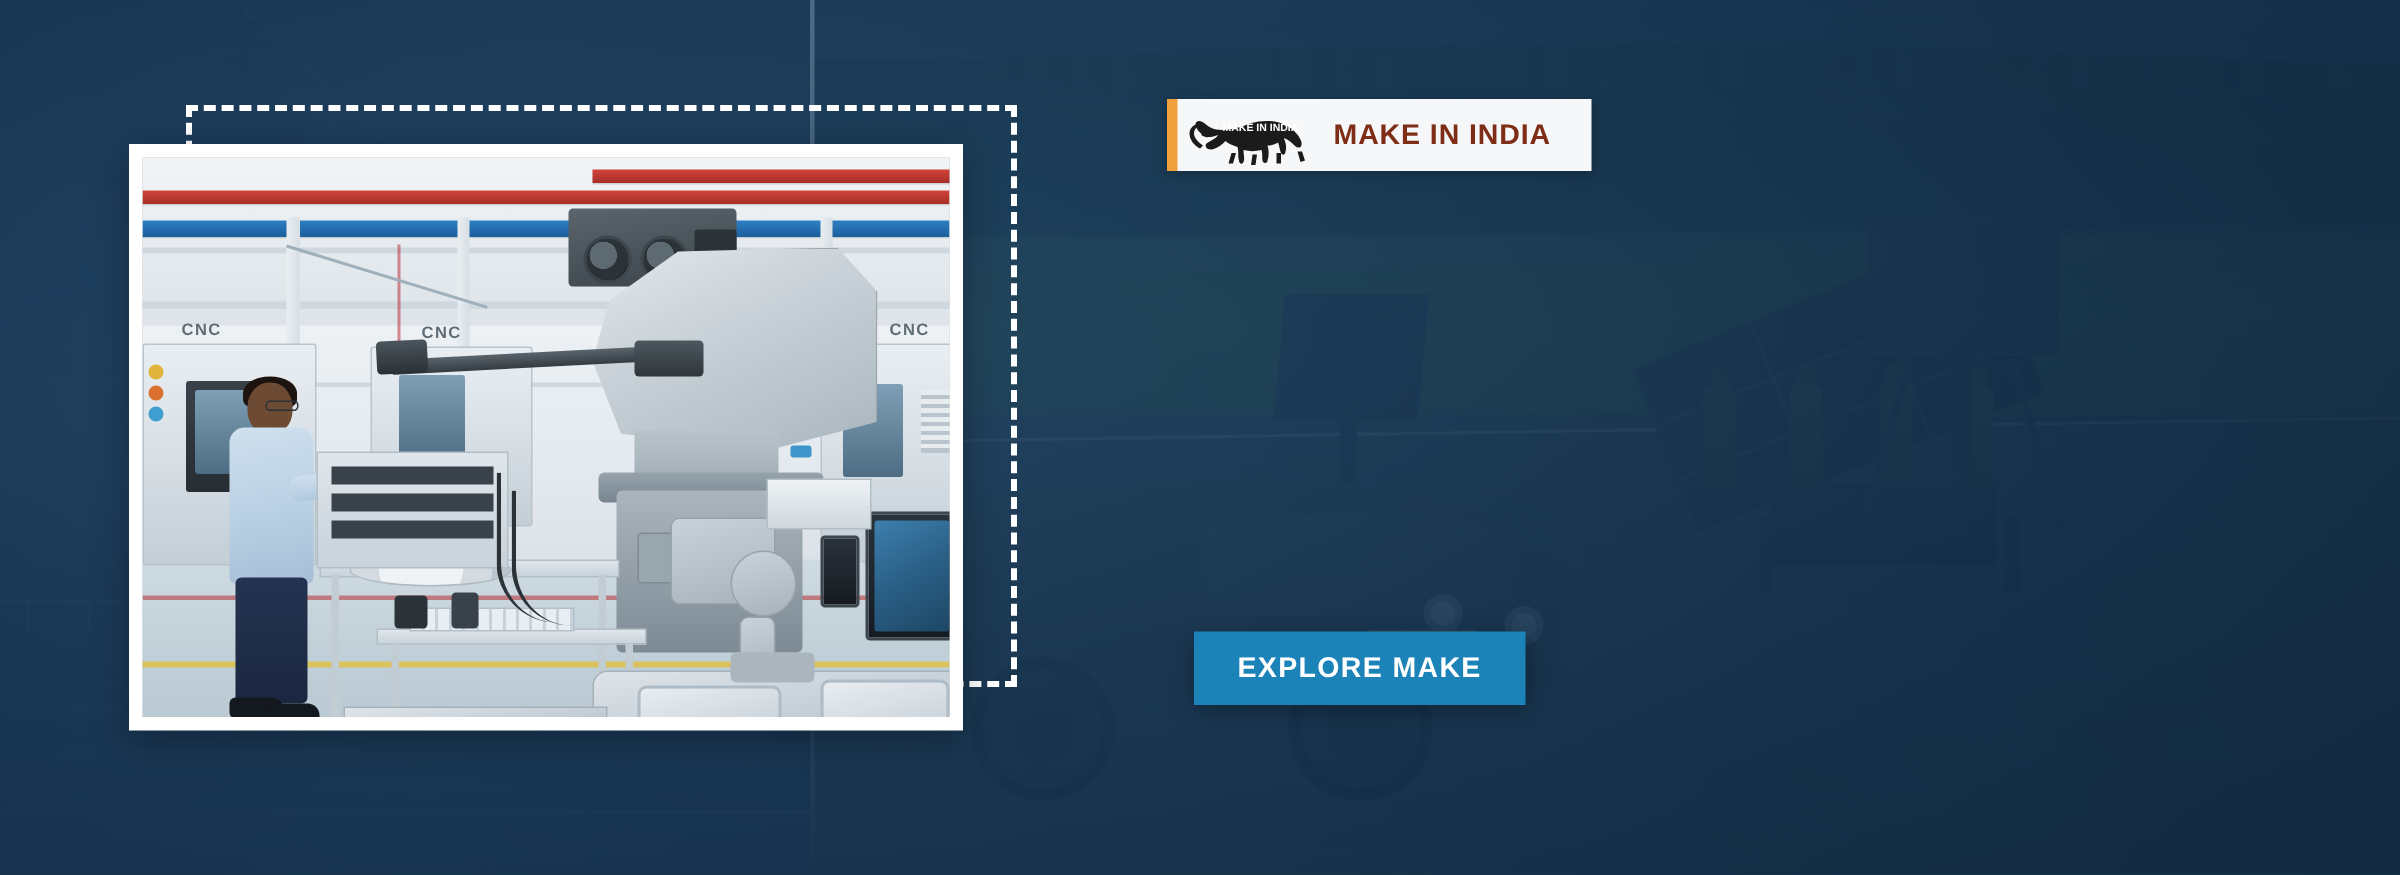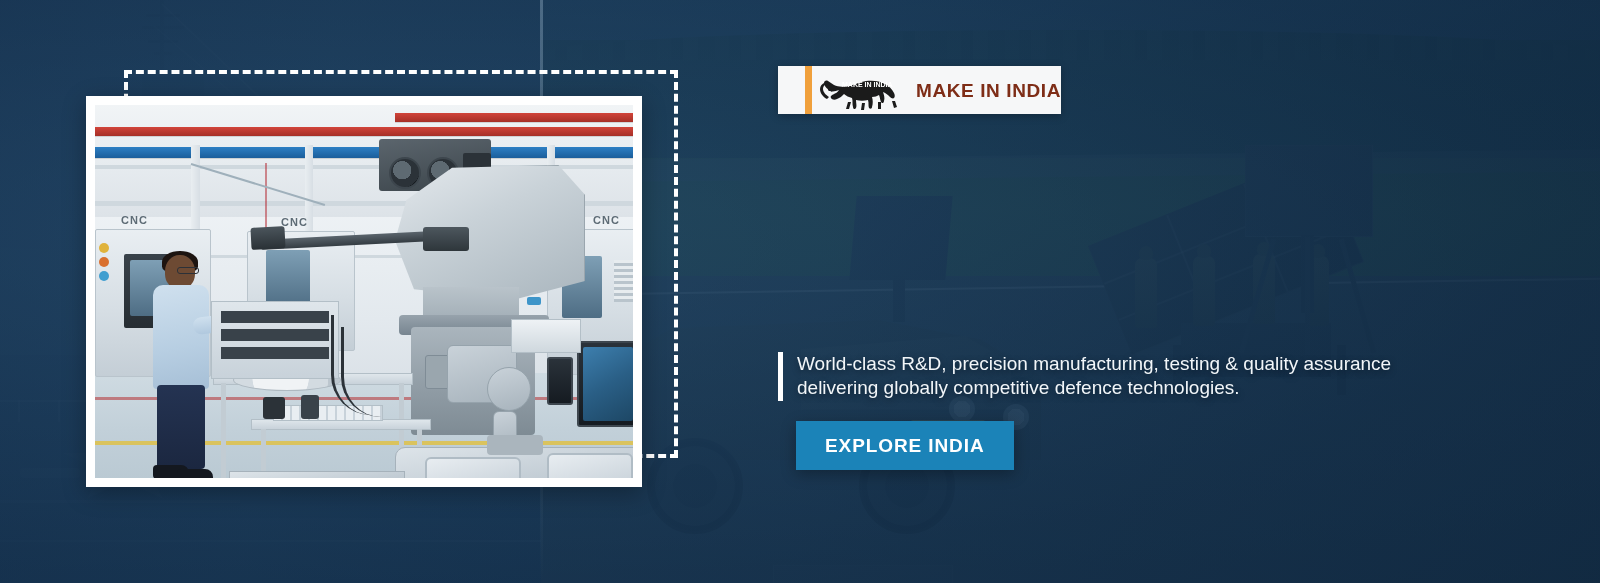--- a/index.html
+++ b/index.html
@@ -401,21 +401,20 @@
 
   
   .content {
     position:absolute; left:778px; top:0; width:760px; height:583px; z-index:8;
   }
 
   .badge {
     position:absolute; left:0; top:66px; height:48px; width:283px;
     background:#f6f7f8; display:flex; align-items:center;
     box-shadow:0 2px 8px rgba(0,0,0,.25);
-    justify-content:flex-end;
   }
   .badge-accent { width:7px; height:100%; background:#f0a03c; flex:0 0 7px; }
   .badge-logo {
     position:relative; width:104px; height:100%;
     display:flex; align-items:center; justify-content:center;
   }
   .lion-wrap { position:relative; width:92px; height:40px; }
   .badge-text {
     font:700 19px/1 "Liberation Sans", sans-serif;
     color:#7e2d17; letter-spacing:.6px; white-space:nowrap;
@@ -694,24 +693,17 @@
             <g fill="#ffffff" font-family="Liberation Sans, sans-serif" font-weight="700" font-size="7">
               <text x="24" y="17">MAKE IN INDIA</text>
             </g>
           </svg>
         </div>
       </div>
       <div class="badge-text">MAKE IN INDIA</div>
     </div>
 
 
-    <div class="sub-wrap">
-      <div class="sub-bar"></div>
-      <div class="subtitle">
-        <span>World-class R&amp;D, precision manufacturing, testing &amp; quality assurance</span><br>
-        <span>delivering globally competitive defence technologies.</span>
-      </div>
-    </div>
-
-    <button class="cta">EXPLORE INDIA</button>
+
+    <button class="cta">EXPLORE MAKE</button>
   </div>
 
 </div>
 
 </body></html>

